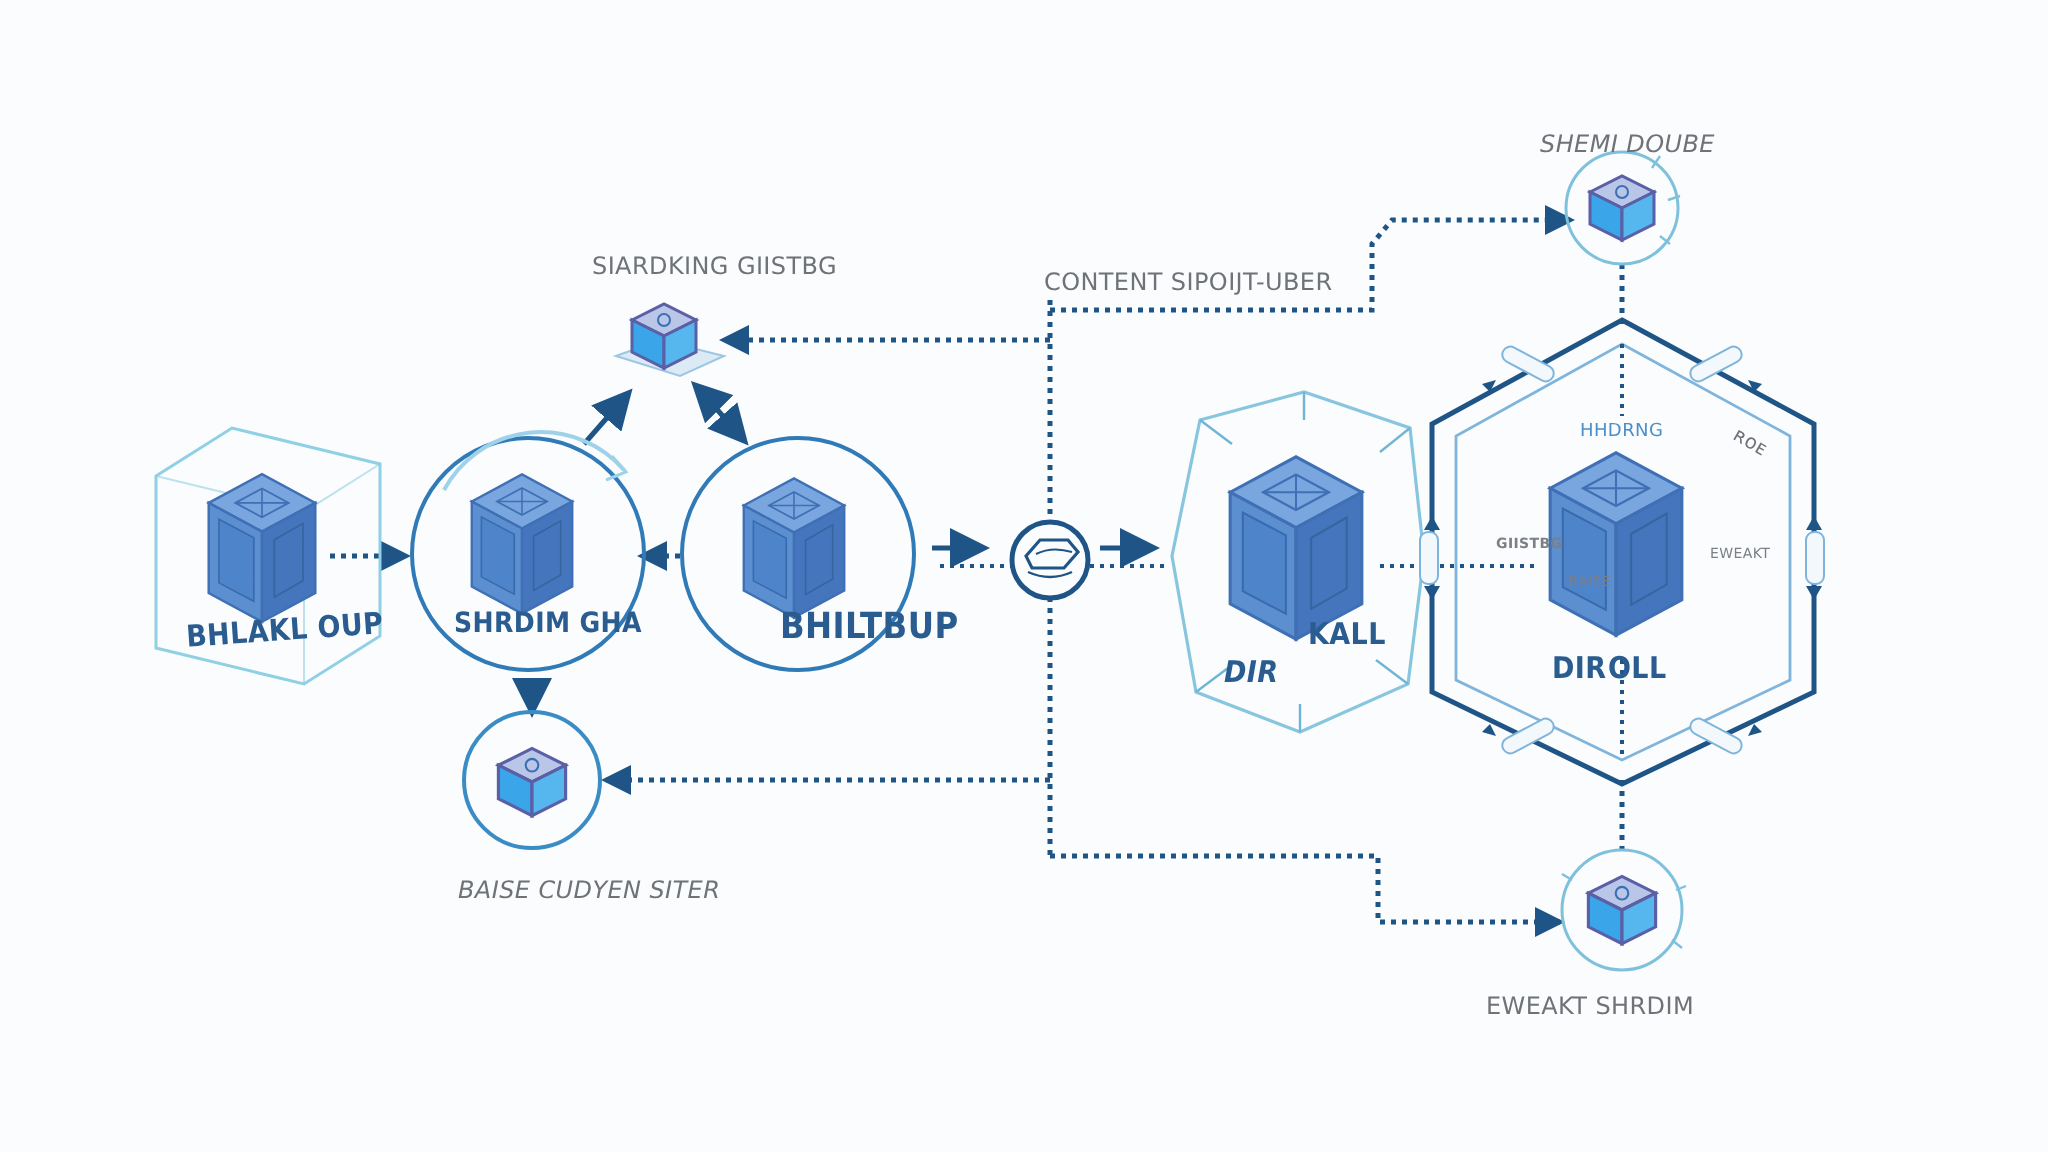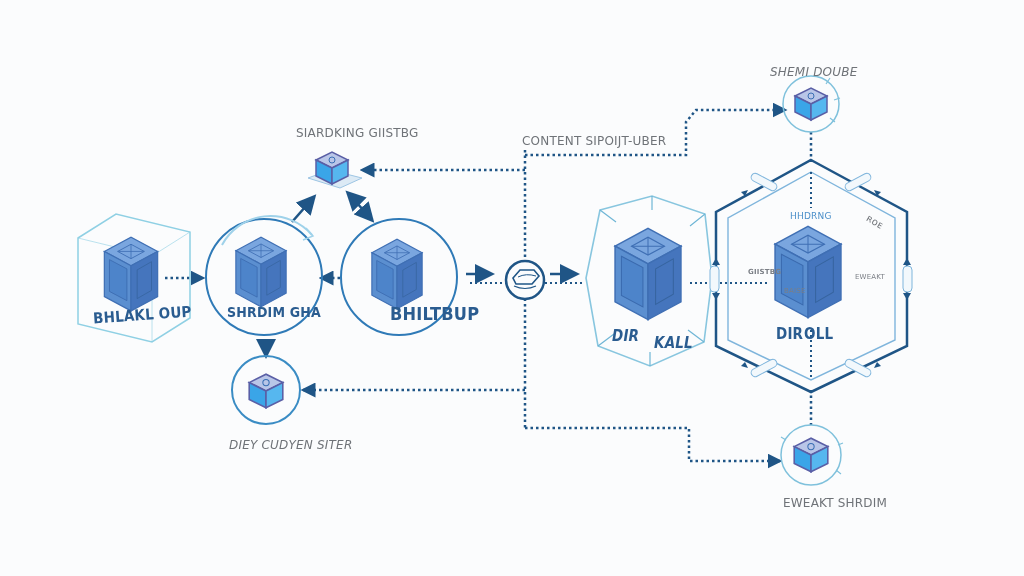--- a/index.html
+++ b/index.html
@@ -158,26 +158,26 @@
     <path d="M786,440 l-5,-3 M838,445 l5,-2 M836,470 l5,4" stroke="#7fc1dc" stroke-width="1.2"></path>
     <use href="#smallcube" x="790" y="434" width="42" height="42"></use>
   </g>
 </svg>
 
 
 <div class="lbl lbl-node" style="left:93px;top:306px;transform:rotate(-4deg);">ВHLAKL OUP</div>
 <div class="lbl lbl-node" style="left:227px;top:304px;font-size:14px;">SHRDIM GHA</div>
 <div class="lbl lbl-node" style="left:362px;top:303px;font-size:18px;margin-left:28px;">BHILTBUP</div>
 <div class="lbl lbl-grey" style="left:296px;top:126px;">SIARDKING GIISTBG</div>
-<div class="lbl lbl-grey" style="left:229px;top:438px;font-style:italic;">DIEY CUDYEN SITER</div>
+<div class="lbl lbl-grey" style="left:229px;top:438px;font-style:italic;">BAISE CUDYEN SITER</div>
 <div class="lbl lbl-grey" style="left:522px;top:134px;font-size:12px;">CONTENT SIPOIJT-UBER</div>
 <div class="lbl lbl-node" style="left:612px;top:327px;font-style:italic;">DIR</div>
-<div class="lbl lbl-node" style="left:654px;top:334px;font-style:italic;">ΚALL</div>
+<div class="lbl lbl-node" style="left:654px;top:308px;">ΚALL</div>
 <div class="lbl lbl-node" style="left:776px;top:325px;">DIR</div>
 <div class="lbl lbl-node" style="left:804px;top:325px;">OLL</div>
 <div class="lbl lbl-accent" style="left:790px;top:211px;">HHDRNG</div>
 <div class="lbl lbl-tiny" style="left:748px;top:268px;font-weight:bold;">GIISTBG</div>
 <div class="lbl lbl-tiny" style="left:784px;top:287px;">BAISE</div>
 <div class="lbl lbl-tiny" style="left:855px;top:273px;">EWEAKT</div>
 <div class="lbl lbl-grey" style="left:866px;top:216px;font-size:10px;transform:rotate(30deg);">ʀᴏᴇ</div>
 <div class="lbl lbl-grey" style="left:770px;top:65px;font-style:italic;">SHEMI DOUBE</div>
-<div class="lbl lbl-grey" style="left:743px;top:496px;margin-left:40px;">EWEAKT SHRDIM</div>
+<div class="lbl lbl-grey" style="left:743px;top:496px;">EWEAKT SHRDIM</div>
 </div>
 
 </body></html>

